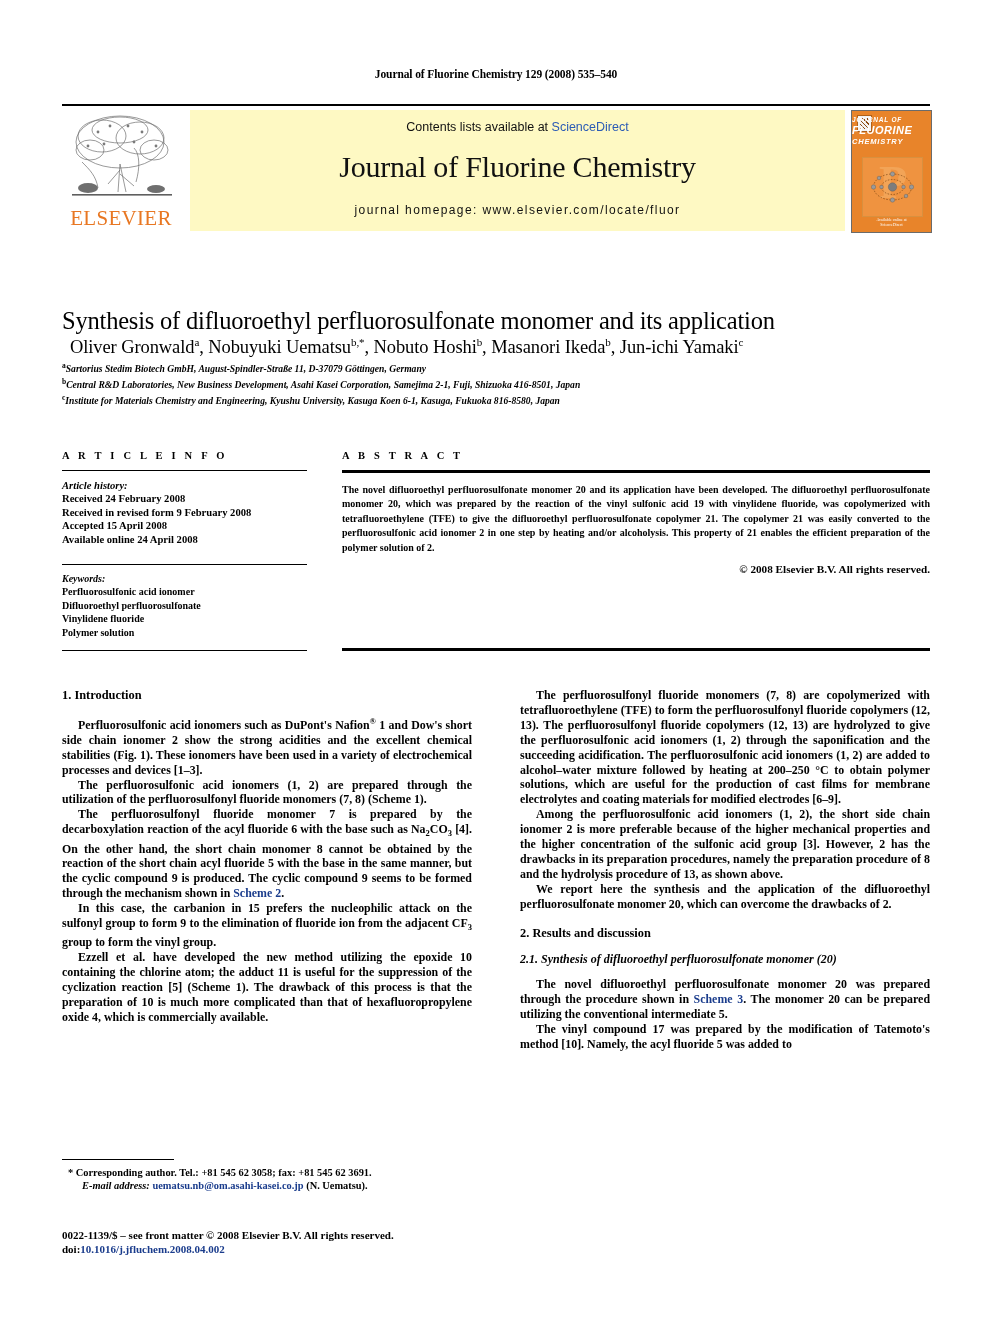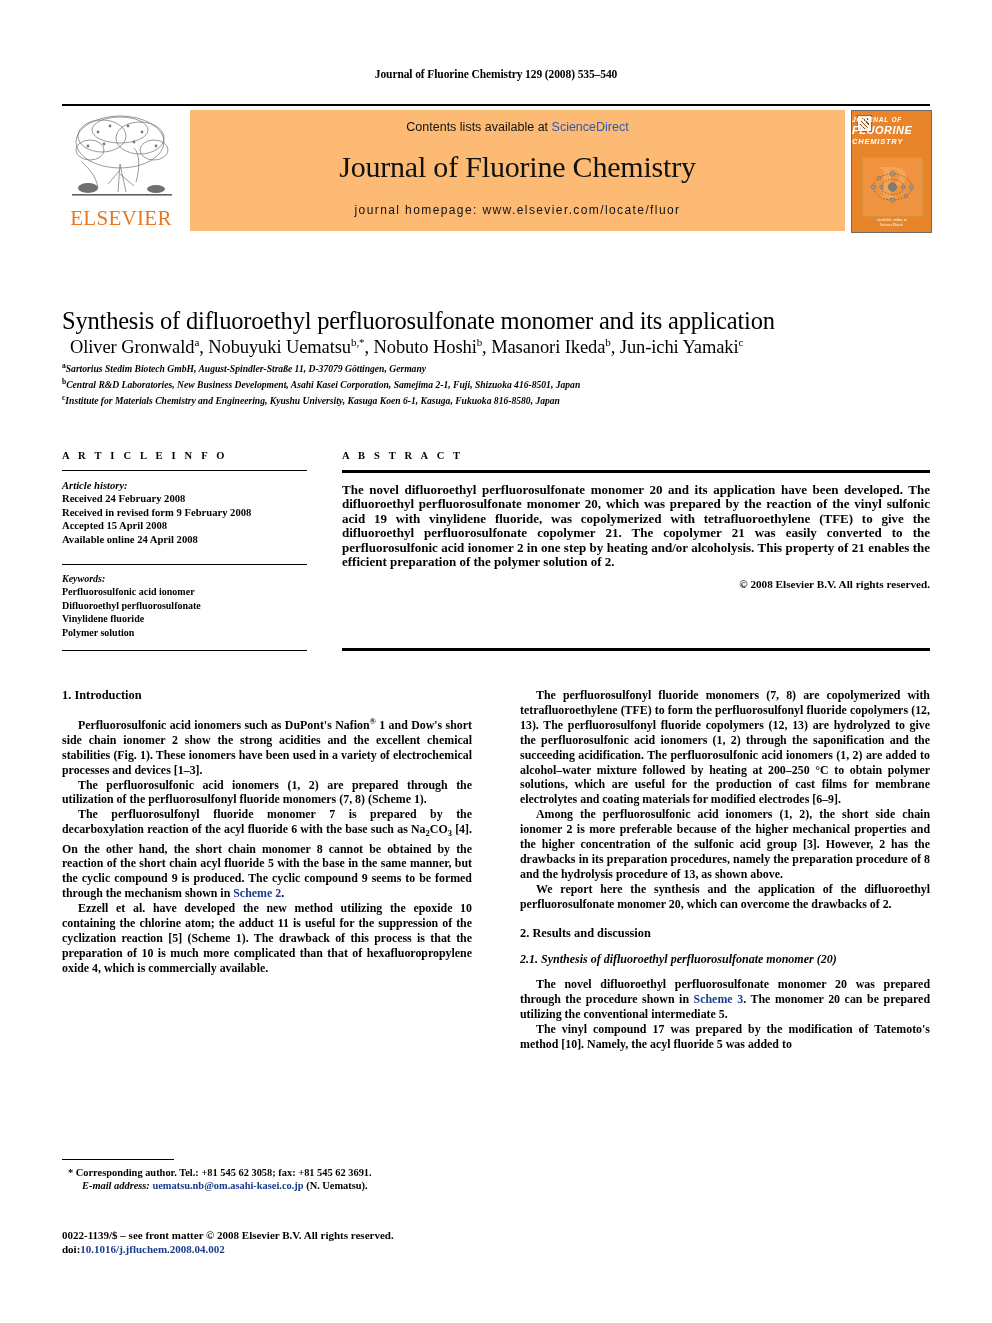--- a/index.html
+++ b/index.html
@@ -71,21 +71,21 @@
     font-family: "Liberation Serif", "DejaVu Serif", serif;
     font-size: 21px;
     letter-spacing: 0.3px;
     line-height: 25px;
   }
   .grey-band {
     position: absolute;
     left: 128px; top: 6px;
     width: 655px;
     height: 121px;
-    background: #fdba74;
+    background: #fef9c3;
   }
   .contents-line {
     position: absolute;
     left: 0; top: 10px;
     width: 655px;
     text-align: center;
     font-family: "Liberation Sans", "DejaVu Sans", sans-serif;
     font-size: 12.5px;
     color: #111;
   }
@@ -258,21 +258,21 @@
     background: #000;
     margin: 18px 0 7px 0;
   }
   .kw-block {
     font-size: 10px;
     line-height: 13.4px;
     font-weight: bold;
   }
   .kw-block .lbl { font-style: italic; }
   .abstract-body {
-    font-size: 13px;
+    font-size: 10px;
     line-height: 14.6px;
     text-align: justify;
     font-weight: bold;
   }
   .copyline {
     margin-top: 8px;
     text-align: right;
     font-size: 11.2px;
     font-weight: bold;
   }
@@ -472,20 +472,21 @@
     <div class="abstract-body">The novel difluoroethyl perfluorosulfonate monomer <b>20</b> and its application have been developed. The difluoroethyl perfluorosulfonate monomer <b>20</b>, which was prepared by the reaction of the vinyl sulfonic acid <b>19</b> with vinylidene fluoride, was copolymerized with tetrafluoroethylene (TFE) to give the difluoroethyl perfluorosulfonate copolymer 21. The copolymer <b>21</b> was easily converted to the perfluorosulfonic acid ionomer <b>2</b> in one step by heating and/or alcoholysis. This property of <b>21</b> enables the efficient preparation of the polymer solution of 2.</div>
     <div class="copyline">© 2008 Elsevier B.V. All rights reserved.</div>
   </div>
   <div class="abs-rule-bottom"></div>
 
   <div class="body-col left">
     <div class="h2">1.  Introduction</div>
     <p>Perfluorosulfonic acid ionomers such as DuPont's Nafion<sup class="chem">®</sup> <b>1</b> and Dow's short side chain ionomer <b>2</b> show the strong acidities and the excellent chemical stabilities (Fig. <b>1</b>). These ionomers have been used in a variety of electrochemical processes and devices [<b>1</b>–<b>3</b>].</p>
     <p>The perfluorosulfonic acid ionomers (<b>1</b>, <b>2</b>) are prepared through the utilization of the perfluorosulfonyl fluoride monomers (<b>7</b>, <b>8</b>) (Scheme <b>1</b>).</p>
     <p>The perfluorosulfonyl fluoride monomer <b>7</b> is prepared by the decarboxylation reaction of the acyl fluoride <b>6</b> with the base such as Na<sub>2</sub>CO<sub>3</sub> [<b>4</b>]. On the other hand, the short chain monomer <b>8</b> cannot be obtained by the reaction of the short chain acyl fluoride <b>5</b> with the base in the same manner, but the cyclic compound <b>9</b> is produced. The cyclic compound <b>9</b> seems to be formed through the mechanism shown in <span class="lnk">Scheme 2</span>.</p>
+    <p>In this case, the carbanion in <b>15</b> prefers the nucleophilic attack on the sulfonyl group to form <b>9</b> to the elimination of fluoride ion from the adjacent CF<sub>3</sub> group to form the vinyl group.</p>
     <p>Ezzell et al. have developed the new method utilizing the epoxide <b>10</b> containing the chlorine atom; the adduct <b>11</b> is useful for the suppression of the cyclization reaction [<b>5</b>] (Scheme <b>1</b>). The drawback of this process is that the preparation of <b>10</b> is much more complicated than that of hexafluoropropylene oxide <b>4</b>, which is commercially available.</p>
   </div>
 
   <div class="body-col right">
     <p>The perfluorosulfonyl fluoride monomers (<b>7</b>, <b>8</b>) are copolymerized with tetrafluoroethylene (TFE) to form the perfluorosulfonyl fluoride copolymers (<b>12</b>, <b>13</b>). The perfluorosulfonyl fluoride copolymers (<b>12</b>, <b>13</b>) are hydrolyzed to give the perfluorosulfonic acid ionomers (<b>1</b>, <b>2</b>) through the saponification and the succeeding acidification. The perfluorosulfonic acid ionomers (<b>1</b>, <b>2</b>) are added to alcohol–water mixture followed by heating at 200–250 °C to obtain polymer solutions, which are useful for the production of cast films for membrane electrolytes and coating materials for modified electrodes [<b>6</b>–<b>9</b>].</p>
     <p>Among the perfluorosulfonic acid ionomers (<b>1</b>, <b>2</b>), the short side chain ionomer <b>2</b> is more preferable because of the higher mechanical properties and the higher concentration of the sulfonic acid group [<b>3</b>]. However, <b>2</b> has the drawbacks in its preparation procedures, namely the preparation procedure of <b>8</b> and the hydrolysis procedure of <b>13</b>, as shown above.</p>
     <p>We report here the synthesis and the application of the difluoroethyl perfluorosulfonate monomer <b>20</b>, which can overcome the drawbacks of 2.</p>
     <div class="h2 spaced">2.  Results and discussion</div>
     <div class="h3">2.1.  Synthesis of difluoroethyl perfluorosulfonate monomer (20)</div>
     <p>The novel difluoroethyl perfluorosulfonate monomer <b>20</b> was prepared through the procedure shown in <span class="lnk">Scheme 3</span>. The monomer <b>20</b> can be prepared utilizing the conventional intermediate 5.</p>

